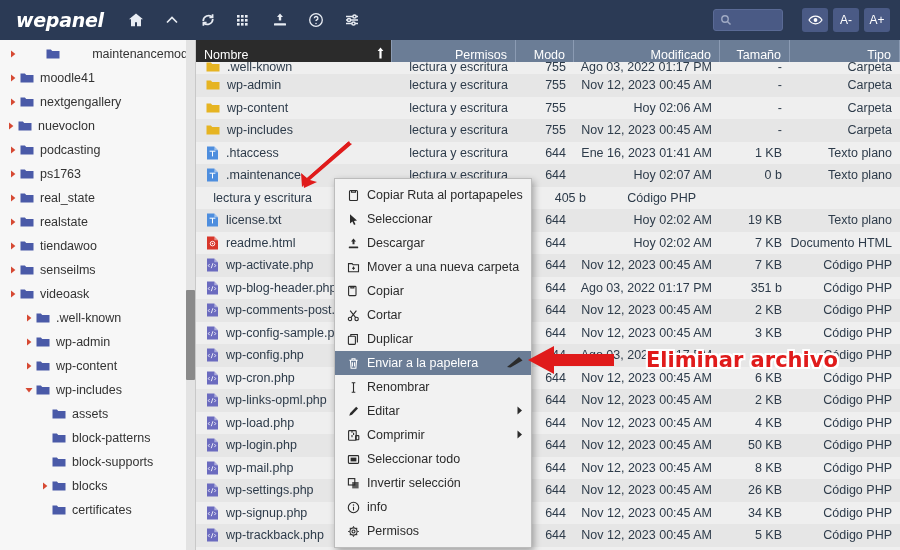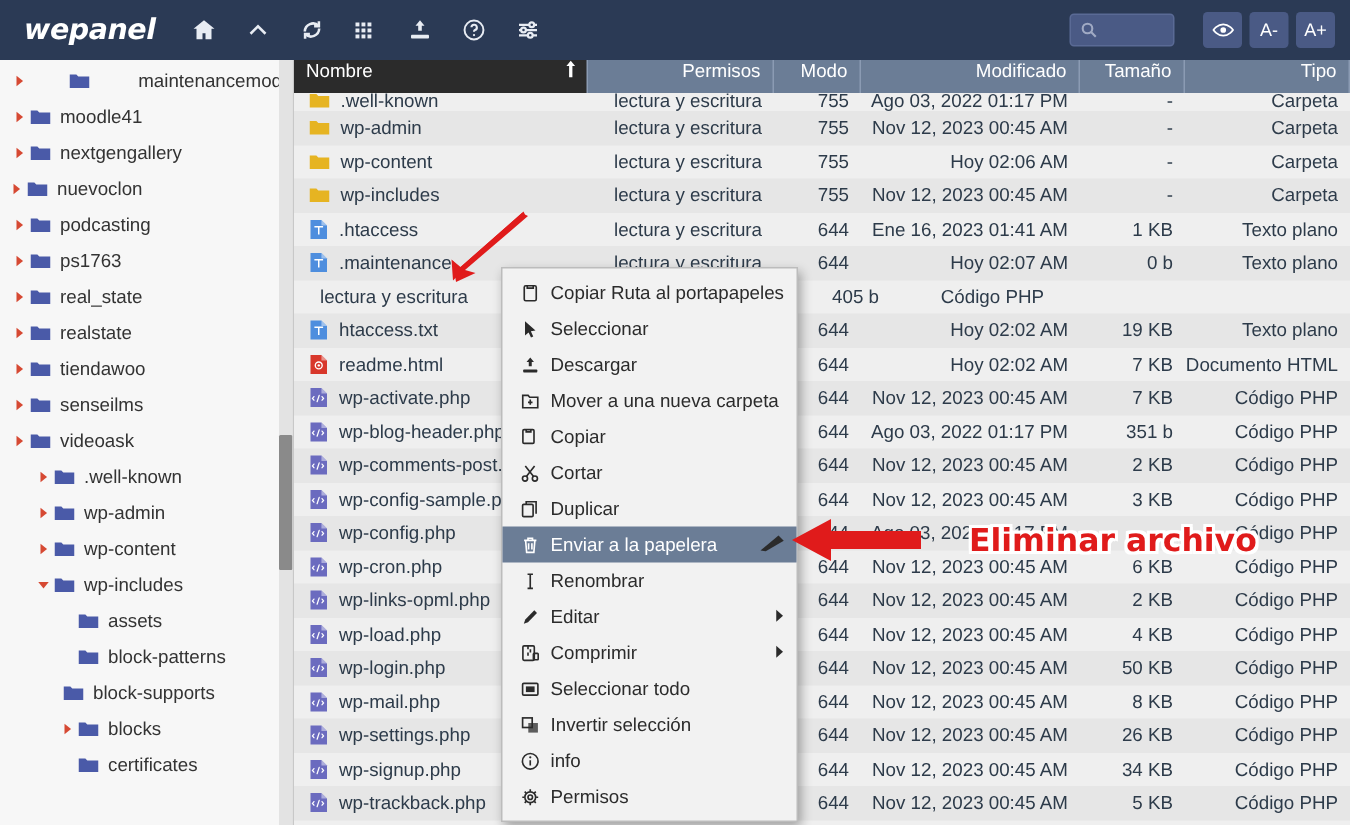--- a/index.html
+++ b/index.html
@@ -72,21 +72,21 @@
   .filepane {
     position: absolute; top: 40px; left: 196px;
     width: 704px; height: 510px;
     background: #efefef; overflow: hidden;
   }
   .thead {
     display: flex; height: 22px; align-items: stretch;
     font-size: 12.5px; color: #ffffff;
   }
   .th {
-    display: flex; align-items: flex-start;
+    display: flex; align-items: flex-end;
     background: #6b7d96; border-right: 1px solid #8b9bb3;
   }
   .th.name {
     background: #2b2b2b; justify-content: space-between;
     padding: 0 6px 0 8px;
   }
   .th.num { justify-content: flex-end; padding-right: 8px; }
 
   .rows { position: relative; }
   .row {
@@ -425,21 +425,21 @@
         </div>
         <div class="tree-item" style="padding-left: 38px;">
           <span class="caret"></span>
           <span class="folder-ic">
             <svg width="14" height="12" viewBox="0 0 14 12">
               <path d="M0.5 10.6V1.6h4.4l1.3 1.4h7.3v7.6z" fill="#4a5aa8"></path>
             </svg>
           </span>
           <span class="tree-label">block-patterns</span>
         </div>
-        <div class="tree-item" style="padding-left: 28px;">
+        <div class="tree-item" style="padding-left: 38px;">
           <span class="caret"></span>
           <span class="folder-ic">
             <svg width="14" height="12" viewBox="0 0 14 12">
               <path d="M0.5 10.6V1.6h4.4l1.3 1.4h7.3v7.6z" fill="#4a5aa8"></path>
             </svg>
           </span>
           <span class="tree-label">block-supports</span>
         </div>
         <div class="tree-item" style="padding-left: 38px;">
           <span class="caret">
@@ -599,21 +599,21 @@
         </div>
         <div class="row alt">
           <div class="c-name" style="width: 196px;">
             <span class="fi">
               <svg width="13" height="14" viewBox="0 0 13 14">
                 <path d="M1 0.6h7.3L12 4.3v9.1H1z" fill="#4e8ede"></path>
                 <path d="M8.3 0.6L12 4.3H8.3z" fill="#ffffff" opacity="0.45"></path>
                 <path d="M3.6 5.2h5.8M6.5 5.2v5.2" stroke="#fff" stroke-width="1" fill="none"></path>
               </svg>
             </span>
-            <span>htaccess.txt</span>
+            <span>license.txt</span>
           </div>
           <div class="c-right" style="width: 124px;">lectura y escritura</div>
           <div class="c-right" style="width: 58px;">644</div>
           <div class="c-right" style="width: 146px;">Hoy 02:02 AM</div>
           <div class="c-right" style="width: 70px;">19 KB</div>
           <div class="c-right" style="width: 110px;">Texto plano</div>
         </div>
         <div class="row">
           <div class="c-name" style="width: 196px;">
             <span class="fi">

